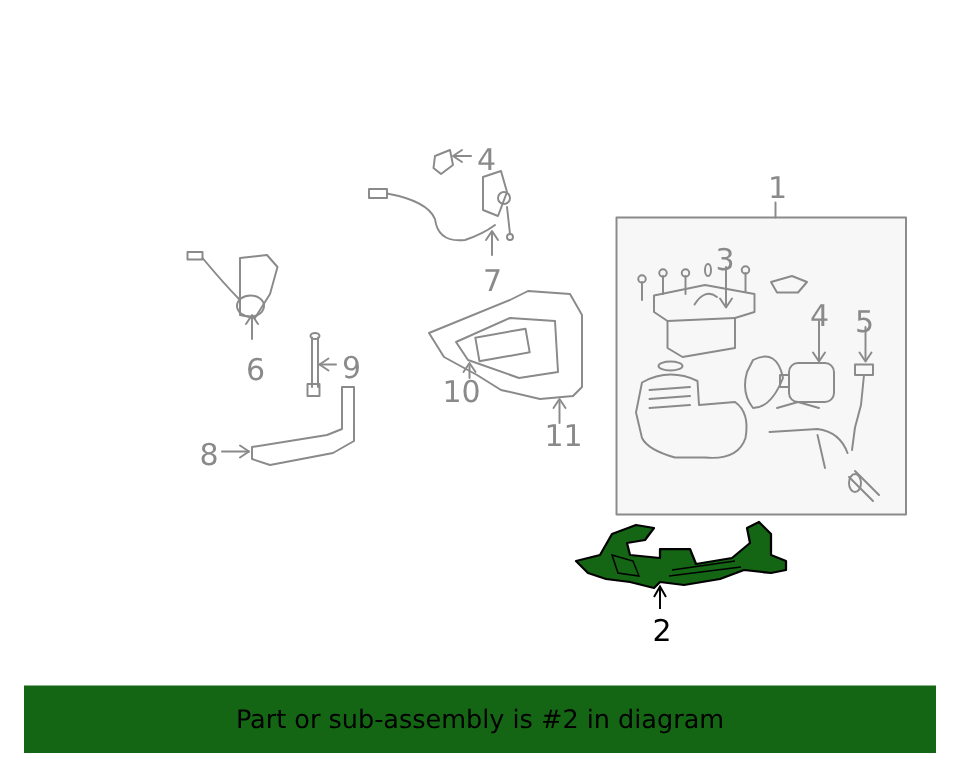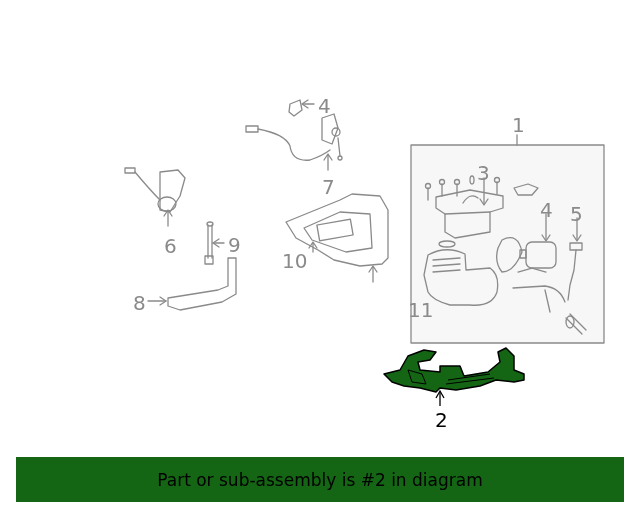--- a/index.html
+++ b/index.html
@@ -131,20 +131,20 @@
 
   <span class="callout" style="left:512px;top:115px;">1</span>
   <span class="callout active" style="left:435px;top:410px;">2</span>
   <span class="callout" style="left:477px;top:163px;">3</span>
   <span class="callout" style="left:540px;top:200px;">4</span>
   <span class="callout" style="left:570px;top:204px;">5</span>
   <span class="callout" style="left:164px;top:236px;">6</span>
   <span class="callout" style="left:322px;top:177px;">7</span>
   <span class="callout" style="left:133px;top:293px;">8</span>
   <span class="callout" style="left:228px;top:235px;">9</span>
-  <span class="callout" style="left:282px;top:251px;text-align:center;">10</span>
-  <span class="callout" style="left:363px;top:300px;margin-left:45px;">11</span>
+  <span class="callout" style="left:295px;top:251px;text-align:center;">10</span>
+  <span class="callout" style="left:363px;top:280px;">11</span>
   <span class="callout" style="left:318px;top:96px;">4</span>
 </div>
 
 <div id="banner">
   <span>Part or sub-assembly is #2 in diagram</span>
 </div>
 
 </body></html>

